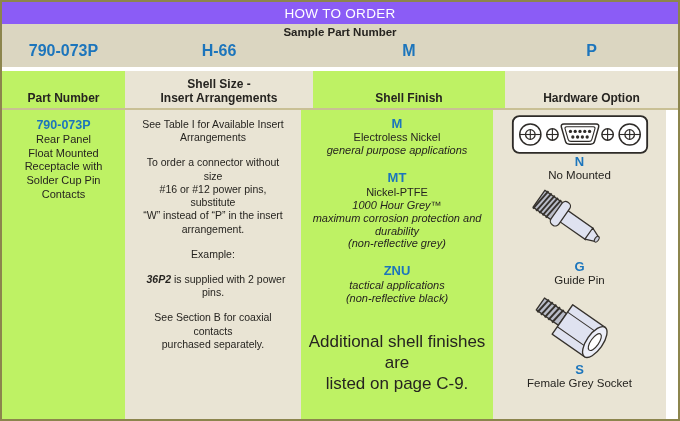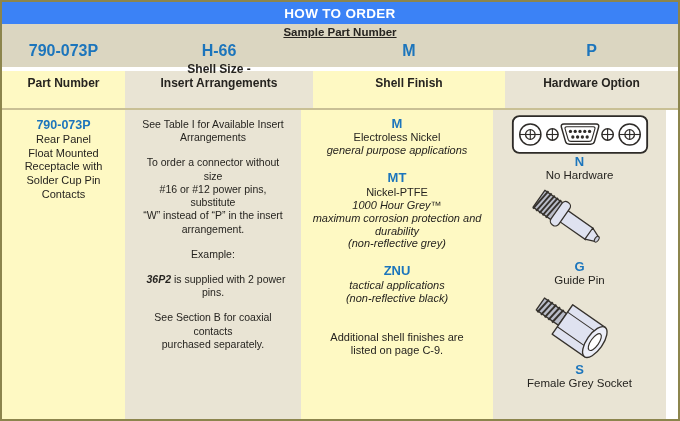--- a/index.html
+++ b/index.html
@@ -9,60 +9,60 @@
     color: #262420;
   }
   .page {
     width: 680px; height: 421px;
     border: 2px solid #8C854D;
     background: #ffffff;
     display: flex; flex-direction: column;
     overflow: hidden;
   }
   .title-bar {
-    height: 22px; background: #3b82f6;
+    height: 22px; background: #8b5cf6;
     display: flex; align-items: center; justify-content: center;
-    color: #ffffff; font-weight: bold; font-size: 13.5px; letter-spacing: 0.3px;
+    color: #ffffff; font-weight: normal; font-size: 13.5px; letter-spacing: 0.3px;
     flex: 0 0 auto;
   }
   .sample-band { background: #DBD6C1; height: 43px; flex: 0 0 auto; }
   .sample-label {
     text-align: center; font-weight: bold; font-size: 11.5px;
-    padding-top: 2px; color: #262420; text-decoration: underline;
+    padding-top: 2px; color: #262420;
   }
   .codes-row { display: flex; height: 26px; align-items: center; }
   .code {
     color: #1C75BC; font-weight: bold; font-size: 16px; text-align: center;
   }
   .w1 { width: 123px; } .w2 { width: 188px; } .w3 { width: 192px; } .w4 { width: 173px; }
   .gap-row { height: 4px; background: #ffffff; flex: 0 0 auto; }
   .header-row { display: flex; height: 37px; flex: 0 0 auto; }
   .header-cell {
     display: flex; align-items: flex-end; justify-content: center;
     text-align: center; font-weight: bold; font-size: 12px; line-height: 1.18;
-    padding-bottom: 18px; white-space: pre-line; color: #262420;
+    padding-bottom: 3px; white-space: pre-line; color: #262420;
   }
   .tan { background: #E9E4D4; }
-  .white { background: #fef9c3; }
+  .white { background: #bef264; }
   .separator { height: 2px; background: #C9C095; flex: 0 0 auto; }
   .content-row { display: flex; flex: 1 1 auto; }
   .col { text-align: center; overflow: hidden; }
   .col1 { width: 123px; padding: 8px 3px; }
   .col2 { width: 176px; padding: 8px 11px; font-size: 10.5px; line-height: 1.26; }
   .col3 { width: 192px; padding: 6px 5px; font-size: 11px; line-height: 1.18; }
   .col4 { width: 173px; padding: 4px 4px; font-size: 11.5px; }
   .blue-code { color: #1C75BC; font-weight: bold; font-size: 12.5px; }
   .pn-desc { font-size: 11px; line-height: 1.24; white-space: pre-line; margin-top: 1px; }
   .col2 p { margin: 0 2px 12px; white-space: pre-line; }
   .example-code { font-weight: bold; font-style: italic; margin-left: 6px; }
   .finish-option { margin-bottom: 13px; }
   .finish-option .blue-code { font-size: 13px; }
   .finish-name { white-space: pre-line; }
   .finish-notes { font-style: italic; white-space: pre-line; }
-  .finish-footnote { margin-top: 26px; font-size: 11px; line-height: 1.25; white-space: pre-line; }
+  .finish-footnote { margin-top: 26px; font-size: 17px; line-height: 1.25; white-space: pre-line; }
   .hw-option { margin-bottom: 5px; }
   .hw-option .blue-code { font-size: 13px; display: block; line-height: 1.1; }
   .hw-label { font-size: 11.5px; line-height: 1.2; }
   .hw-img { display: block; margin: 0 auto; }
 </style>
 </head>
 <body>
 
 <div class="page">
 
@@ -164,21 +164,21 @@
             <circle cx="82.8" cy="24.7" r="1.8" fill="#2e2b28"></circle>
           <circle cx="105" cy="22" r="6.2" fill="none" stroke="#2e2b28" stroke-width="1.6"></circle>
           <line x1="98.8" y1="22" x2="111.2" y2="22" stroke="#2e2b28" stroke-width="1.2"></line>
           <line x1="105" y1="15.8" x2="105" y2="28.2" stroke="#2e2b28" stroke-width="1.2"></line>
           <circle cx="129" cy="22" r="11.5" fill="none" stroke="#2e2b28" stroke-width="1.6"></circle>
           <circle cx="129" cy="22" r="5.2" fill="none" stroke="#2e2b28" stroke-width="1.4"></circle>
           <line x1="117.5" y1="22" x2="140.5" y2="22" stroke="#2e2b28" stroke-width="1.2"></line>
           <line x1="129" y1="16.8" x2="129" y2="27.2" stroke="#2e2b28" stroke-width="1.2"></line>
         </svg>
         <span class="blue-code">N</span>
-        <div class="hw-label">No Hardware</div>
+        <div class="hw-label">No Mounted</div>
       </div>
 
       <div class="hw-option">
         <svg class="hw-img" width="116" height="72" viewBox="0 -10 120 84">
           <g transform="rotate(35 40 22)" stroke="#35312c" stroke-linejoin="round">
             <rect x="6" y="10" width="26" height="24" fill="#b9bcc8" stroke-width="1.5"></rect>
             <line x1="10" y1="8.5" x2="7" y2="35.5" stroke-width="2.2"></line>
             <line x1="14.5" y1="8.5" x2="11.5" y2="35.5" stroke-width="2.2"></line>
             <line x1="19" y1="8.5" x2="16" y2="35.5" stroke-width="2.2"></line>
             <line x1="23.5" y1="8.5" x2="20.5" y2="35.5" stroke-width="2.2"></line>

